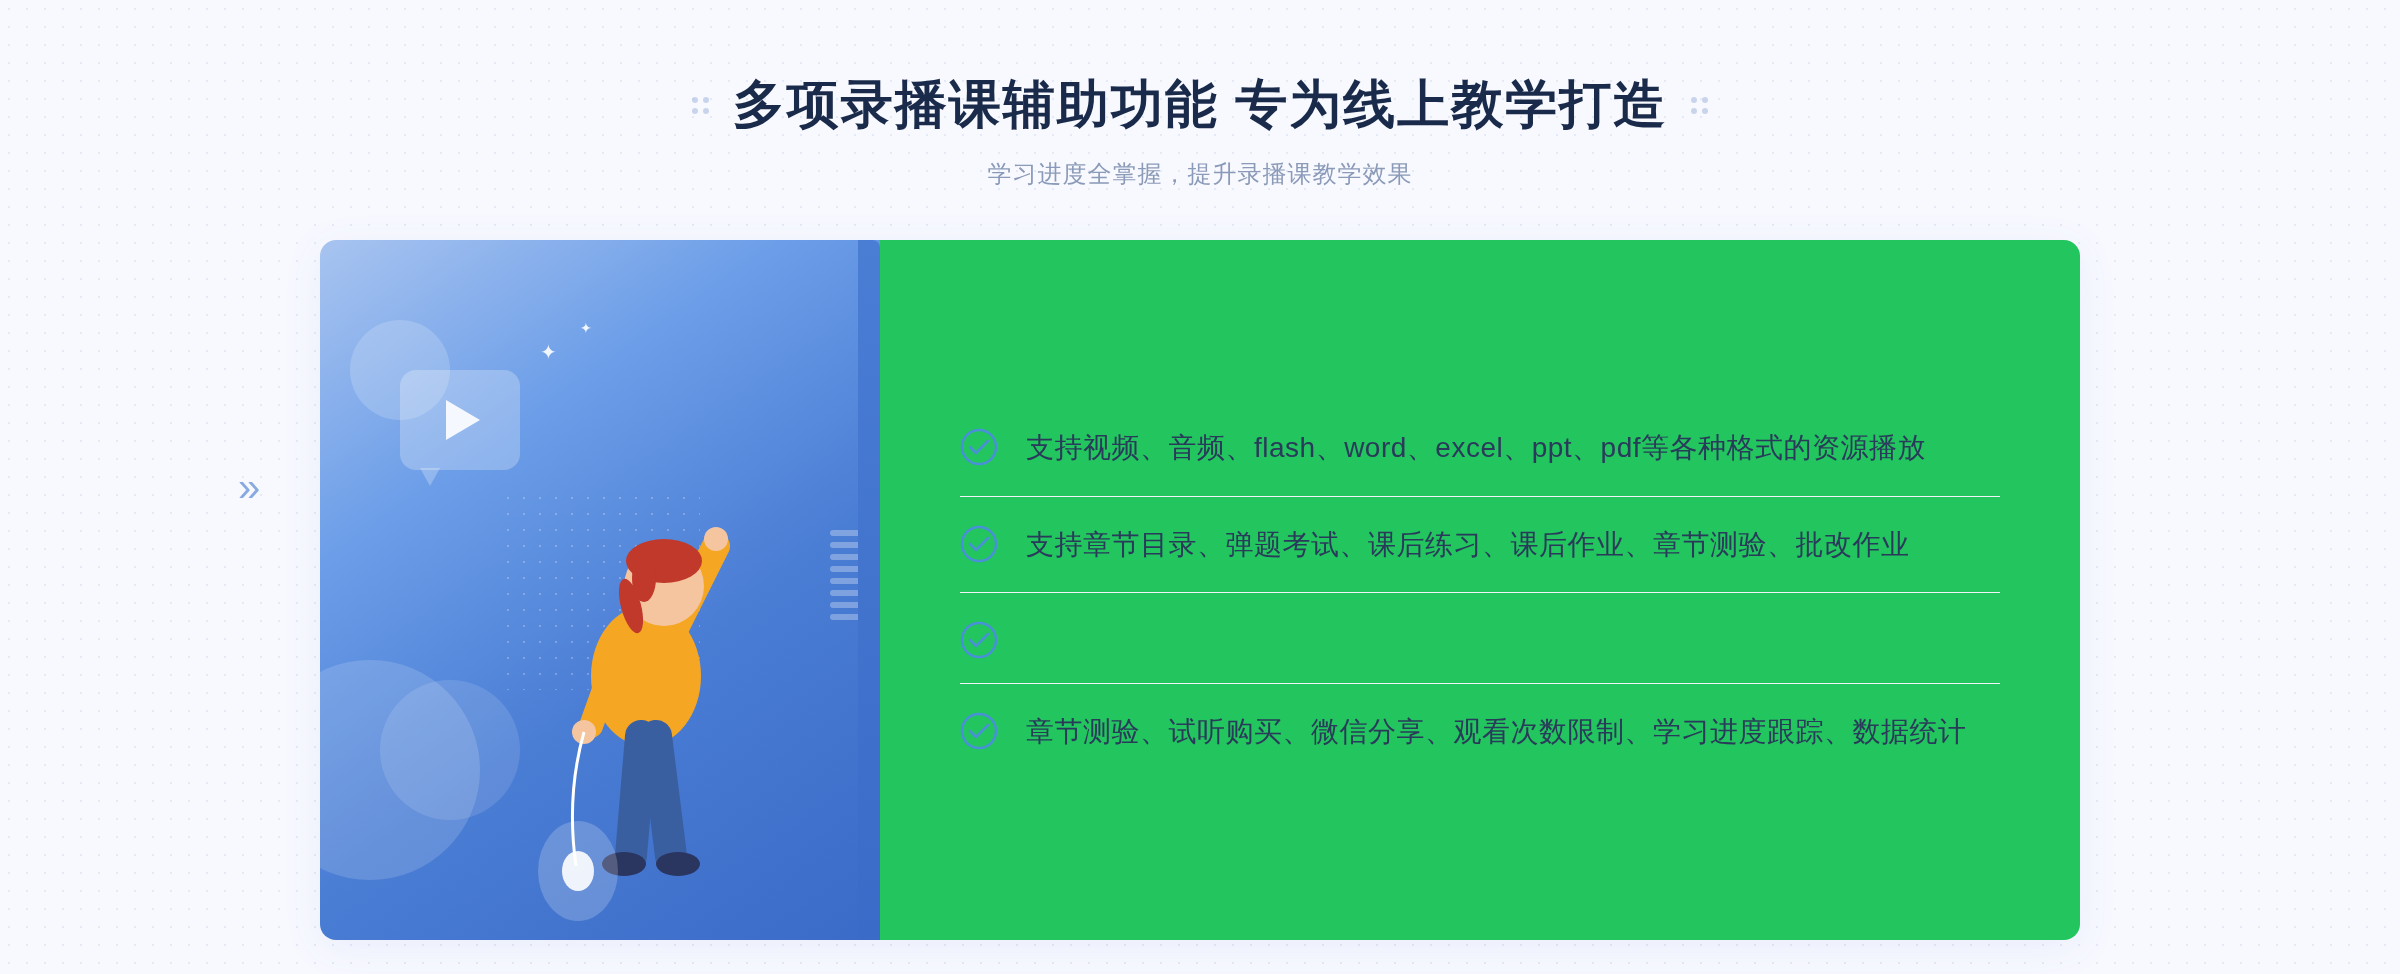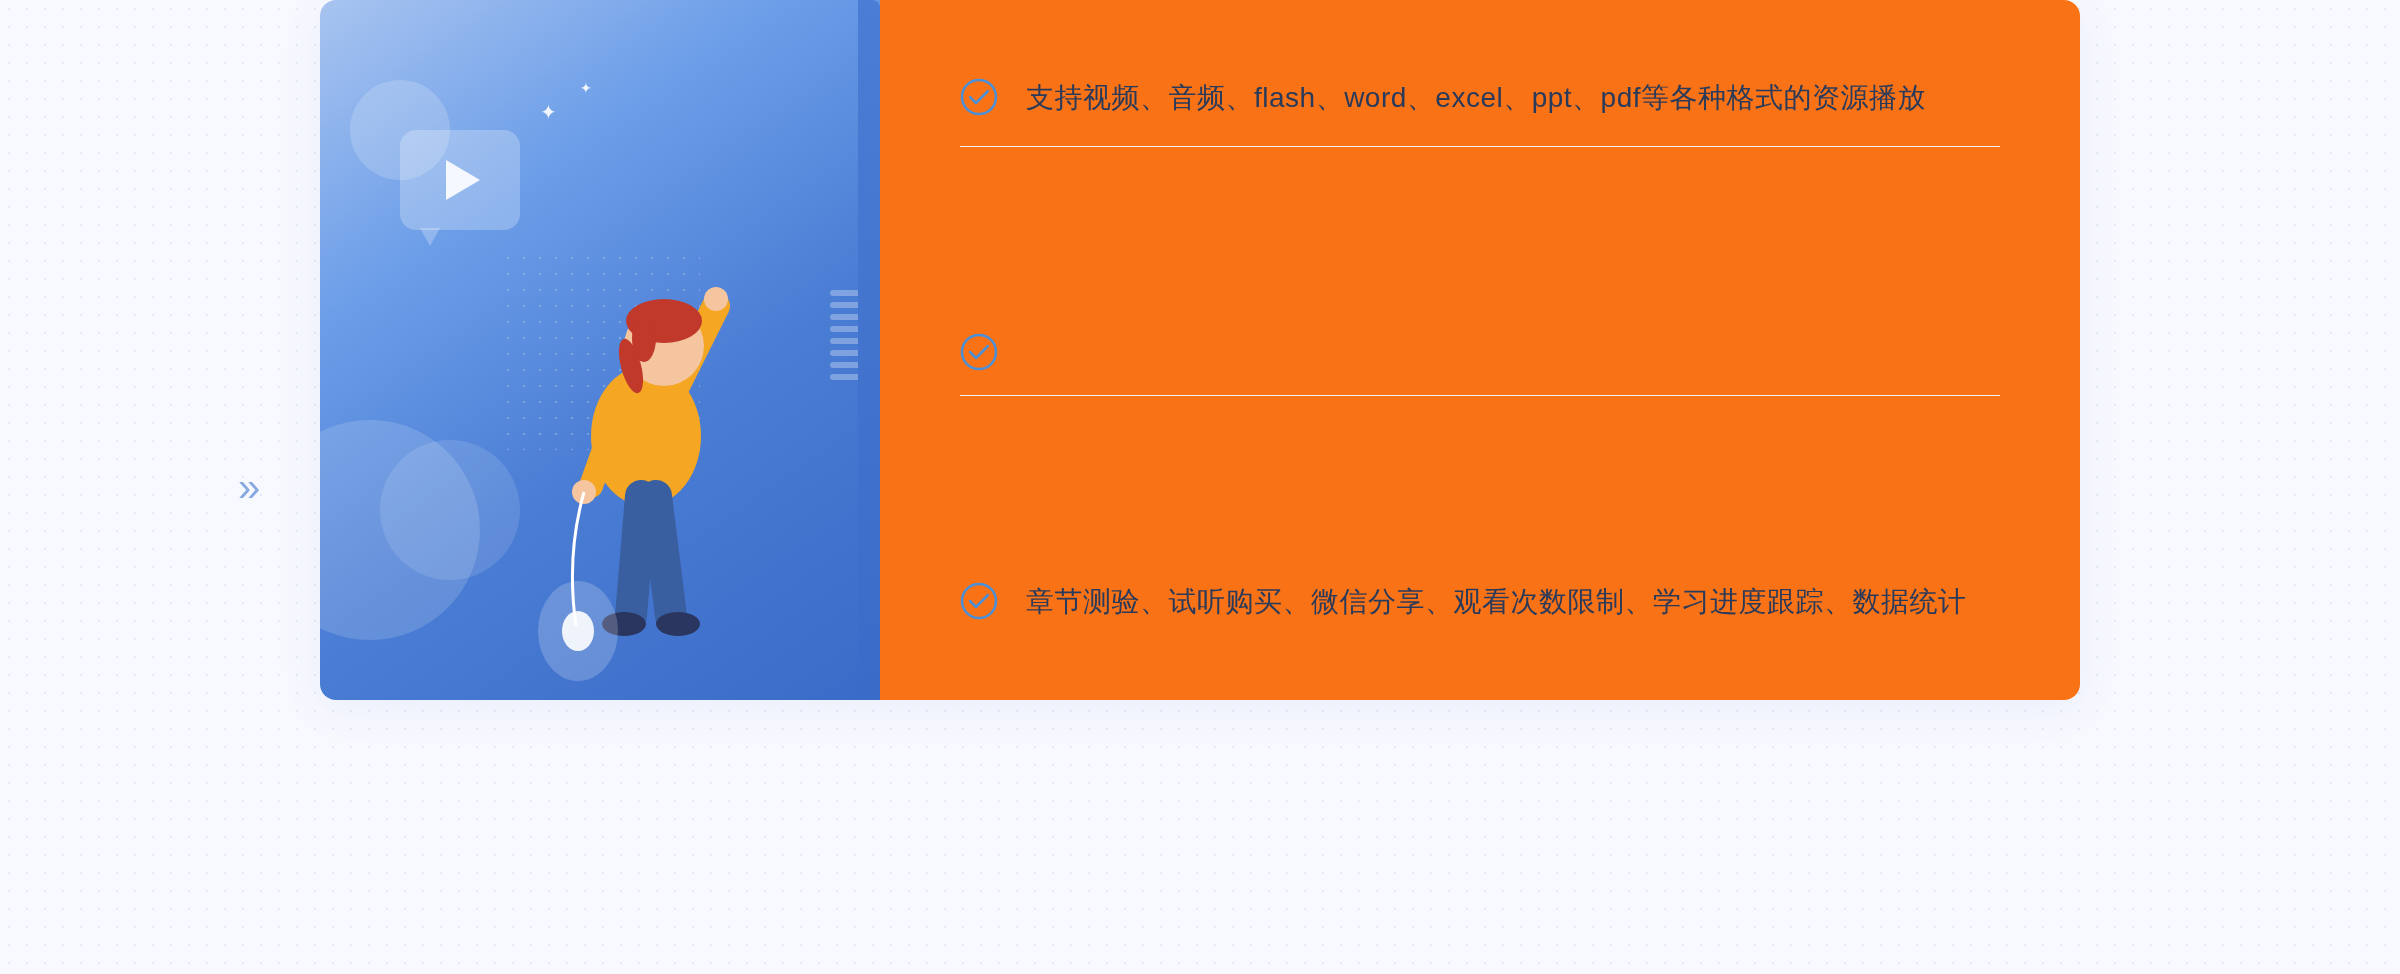--- a/index.html
+++ b/index.html
@@ -223,22 +223,22 @@
       background: rgba(255,255,255,0.3);
       border-radius: 3px;
     }
 
     
     .features-area {
       flex: 1;
       padding: 50px 80px 50px 80px;
       display: flex;
       flex-direction: column;
-      justify-content: space-between;
-      background: #f97316;
+      justify-content: center;
+      background: #22c55e;
       border-radius: 0 16px 16px 0;
     }
 
     .feature-item {
       display: flex;
       align-items: flex-start;
       gap: 28px;
       padding: 24px 0;
       border-bottom: 1px solid #f0f3f8;
     }
@@ -297,20 +297,38 @@
       bottom: 0;
       left: 50%;
       transform: translateX(-30%);
     }
   </style>
 </head>
 <body>
 
 <div class="page-container">
 
+  <div class="header-section">
+    <div class="header-title-wrapper">
+
+      <div class="title-dots">
+        <span></span>
+        <span></span>
+      </div>
+
+      <h1 class="main-title">多项录播课辅助功能 专为线上教学打造</h1>
+
+      <div class="title-dots">
+        <span></span>
+        <span></span>
+      </div>
+    </div>
+
+    <p class="subtitle">学习进度全掌握，提升录播课教学效果</p>
+  </div>
 
   <div class="left-chevron-deco">»</div>
 
   <div class="content-section">
 
     <div class="illustration-area">
 
       <div class="deco-circle-1"></div>
       <div class="deco-circle-2"></div>
       <div class="deco-circle-3"></div>
@@ -377,20 +395,29 @@
       <div class="feature-item">
         <div class="check-icon">
           <svg viewBox="0 0 38 38" fill="none" xmlns="http://www.w3.org/2000/svg">
             <circle cx="19" cy="19" r="17" stroke="#4a90d9" stroke-width="2.5" fill="none"></circle>
             <path d="M10 19 L16 25 L28 13" stroke="#4a90d9" stroke-width="2.5" stroke-linecap="round" stroke-linejoin="round"></path>
           </svg>
         </div>
         <p class="feature-text">支持视频、音频、flash、word、excel、ppt、pdf等各种格式的资源播放</p>
       </div>
 
+      <div class="feature-item">
+        <div class="check-icon">
+          <svg viewBox="0 0 38 38" fill="none" xmlns="http://www.w3.org/2000/svg">
+            <circle cx="19" cy="19" r="17" stroke="#4a90d9" stroke-width="2.5" fill="none"></circle>
+            <path d="M10 19 L16 25 L28 13" stroke="#4a90d9" stroke-width="2.5" stroke-linecap="round" stroke-linejoin="round"></path>
+          </svg>
+        </div>
+        <p class="feature-text">支持章节目录、弹题考试、课后练习、课后作业、章节测验、批改作业</p>
+      </div>
 
       <div class="feature-item">
         <div class="check-icon">
           <svg viewBox="0 0 38 38" fill="none" xmlns="http://www.w3.org/2000/svg">
             <circle cx="19" cy="19" r="17" stroke="#4a90d9" stroke-width="2.5" fill="none"></circle>
             <path d="M10 19 L16 25 L28 13" stroke="#4a90d9" stroke-width="2.5" stroke-linecap="round" stroke-linejoin="round"></path>
           </svg>
         </div>
       </div>
 

